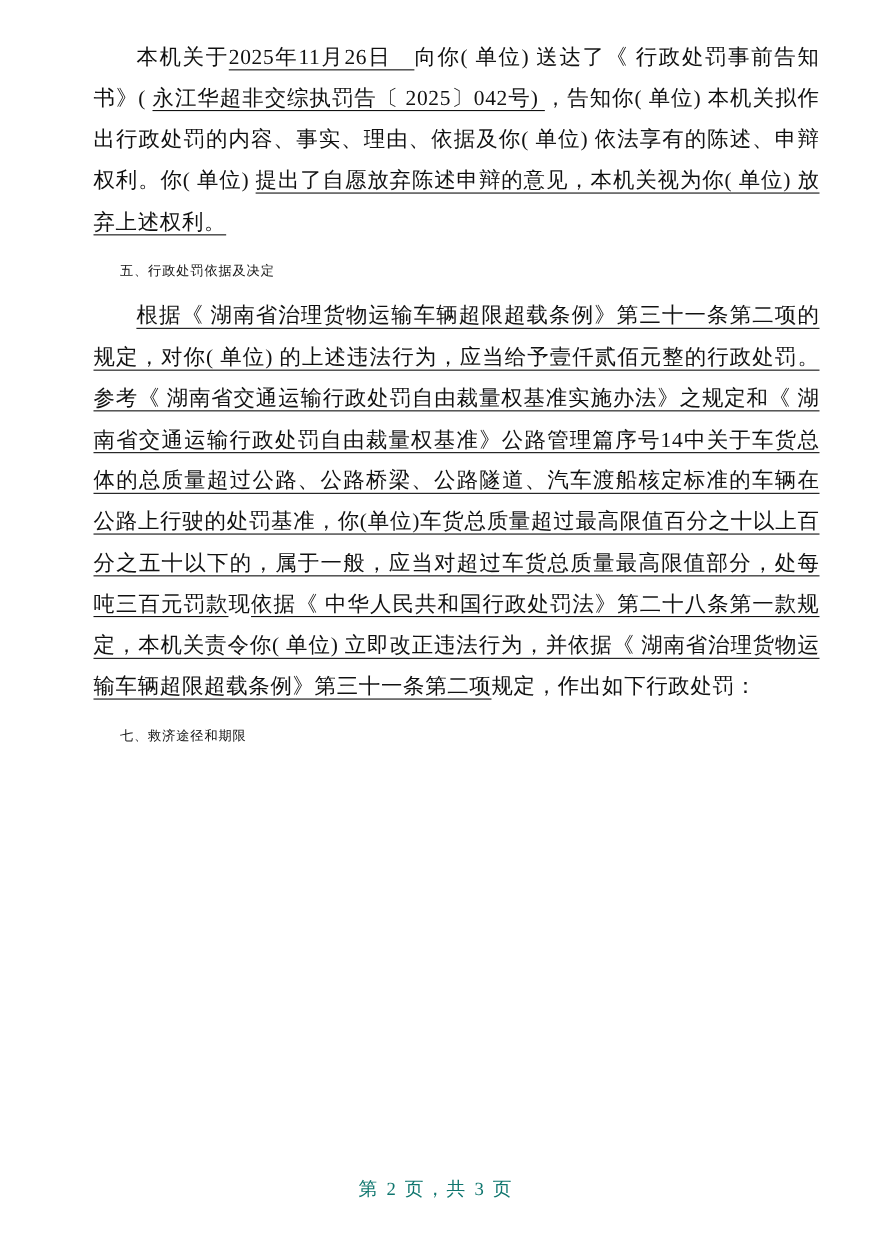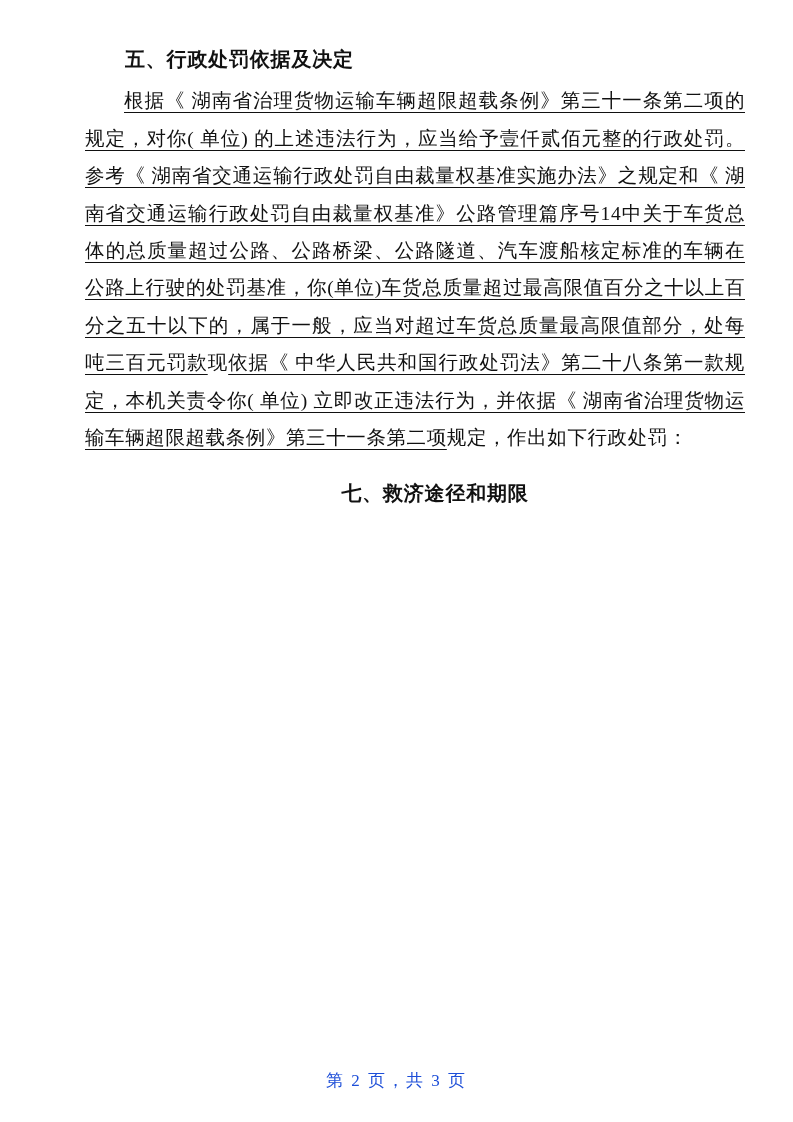--- a/index.html
+++ b/index.html
@@ -23,43 +23,44 @@
     letter-spacing: 0.6px;
   }
   .u {
     text-decoration: underline;
     text-underline-offset: 4.5px;
     text-decoration-thickness: 1.2px;
     text-decoration-color: #111111;
   }
   .heading {
     margin: 7px 0 4px 0;
-    font-size: 20px;
+    font-size: 12px;
     line-height: 37.4px;
-    font-weight: 700;
+    font-weight: 400;
     text-indent: 2em;
     letter-spacing: 0.8px;
   }
-  .heading.gap-top { margin-top: 19px; text-align: center; }
+  .heading.gap-top { margin-top: 7px; }
   .footer {
     position: absolute;
     left: 0;
     bottom: 30px;
     width: 100%;
     text-align: center;
     font-size: 17px;
     letter-spacing: 2px;
-    color: #1d4ed8;
+    color: #0f766e;
   }
 </style>
 </head>
 <body>
 
 <div class="page">
 
+  <p class="para"><span>本机关于</span><span class="u">2025年11月26日　</span><span>向你( 单位) 送达了《 行政处罚事前告知书》( </span><span class="u">永江华超非交综执罚告〔 2025〕042号) </span><span>，告知你( 单位) 本机关拟作出行政处罚的内容、事实、理由、依据及你( 单位) 依法享有的陈述、申辩权利。你( 单位) </span><span class="u">提出了自愿放弃陈述申辩的意见，本机关视为你( 单位) 放弃上述权利。</span></p>
 
   <div class="heading">五、行政处罚依据及决定</div>
 
 
   <p class="para"><span class="u">根据《 湖南省治理货物运输车辆超限超载条例》第三十一条第二项的规定，对你( 单位) 的上述违法行为，应当给予壹仟贰佰元整的行政处罚。参考《 湖南省交通运输行政处罚自由裁量权基准实施办法》之规定和《 湖南省交通运输行政处罚自由裁量权基准》公路管理篇序号14中关于车货总体的总质量超过公路、公路桥梁、公路隧道、汽车渡船核定标准的车辆在公路上行驶的处罚基准，你(单位)车货总质量超过最高限值百分之十以上百分之五十以下的，属于一般，应当对超过车货总质量最高限值部分，处每吨三百元罚款</span><span>现</span><span class="u">依据《 中华人民共和国行政处罚法》第二十八条第一款规定，本机关责令你( 单位) 立即改正违法行为，并依据《 湖南省治理货物运输车辆超限超载条例》第三十一条第二项</span><span>规定，作出如下行政处罚：</span></p>
 
 
 
 
   <div class="heading gap-top">七、救济途径和期限</div>

